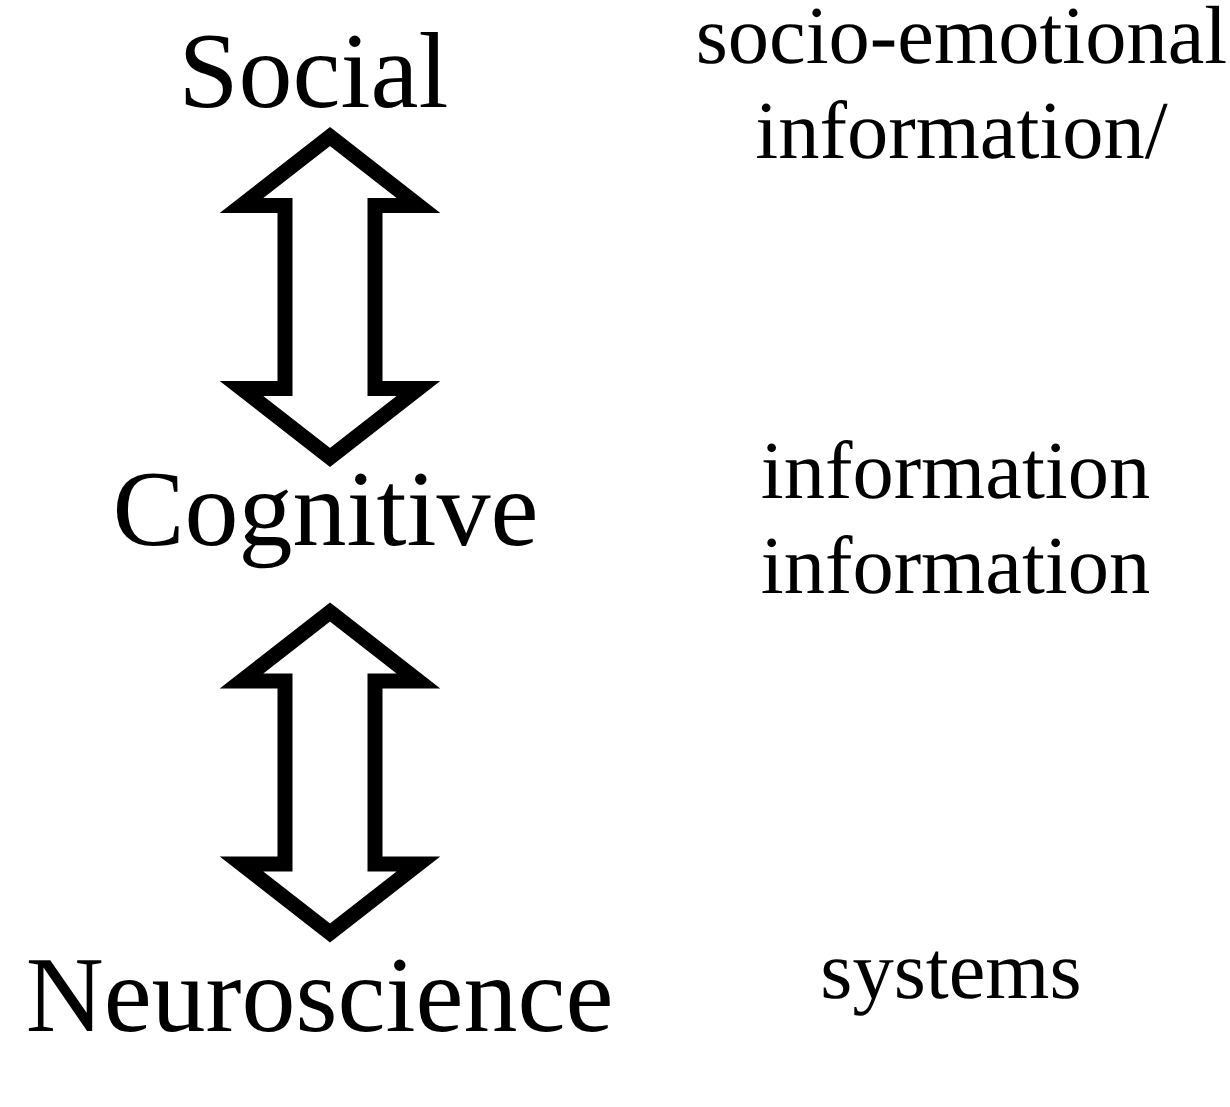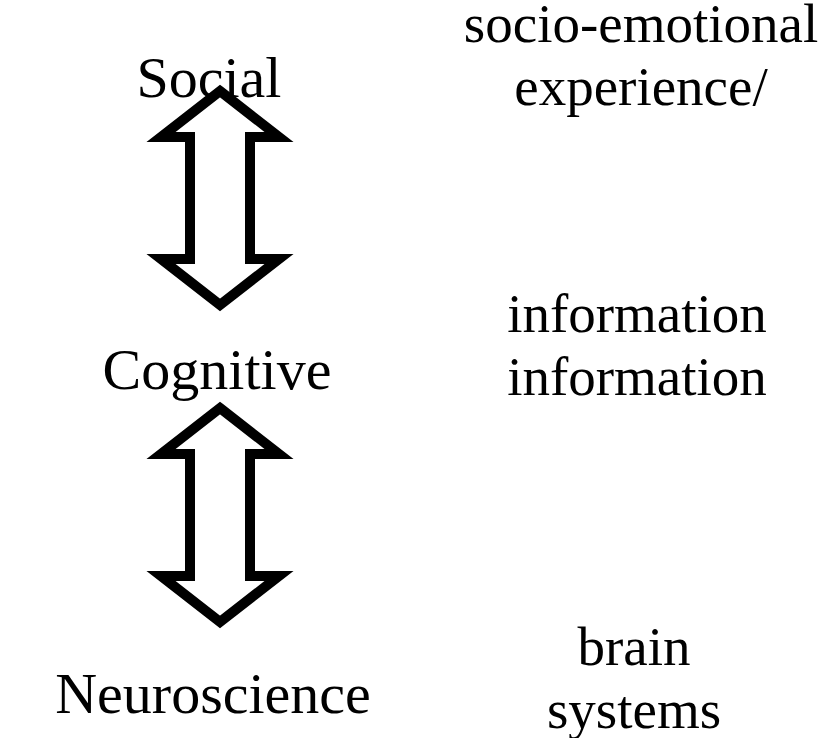--- a/index.html
+++ b/index.html
@@ -11,25 +11,24 @@
     position: relative;
     width: 820px;
     height: 738px;
     background: #ffffff;
     overflow: hidden;
     font-family: "Liberation Serif", "DejaVu Serif", serif;
     color: #000000;
   }
   .level-label {
     position: absolute;
-    font-size: 58px;
+    font-size: 72px;
     line-height: 78px;
     white-space: nowrap;
     transform: translateX(-50%);
-    margin-top: 31px;
   }
   .desc-block {
     position: absolute;
     font-size: 55px;
     line-height: 63px;
     text-align: center;
     white-space: nowrap;
     transform: translateX(-50%);
   }
   .arrow-svg {
@@ -59,26 +58,25 @@
   <svg id="arrow-1" class="arrow-svg" width="170" height="245" viewBox="0 0 170 245">
     <polygon points="85,12 144,58 115,58 115,180 144,180 85,226 26,180 55,180 55,58 26,58" fill="#ffffff" stroke="#000000" stroke-width="10" stroke-miterlimit="5"></polygon>
   </svg>
 
   <svg id="arrow-2" class="arrow-svg" width="170" height="245" viewBox="0 0 170 245">
     <polygon points="85,12 144,58 115,58 115,180 144,180 85,226 26,180 55,180 55,58 26,58" fill="#ffffff" stroke="#000000" stroke-width="10" stroke-miterlimit="5"></polygon>
   </svg>
 
   <div id="desc-social" class="desc-block">
     <div>socio-emotional</div>
-    <div>experience/</div>
+    <div>information/</div>
   </div>
 
   <div id="desc-cognitive" class="desc-block">
     <div>information</div>
     <div>information</div>
   </div>
 
   <div id="desc-neuroscience" class="desc-block">
-    <div>brain</div>
     <div>systems</div>
   </div>
 
 </div>
 
 </body></html>

